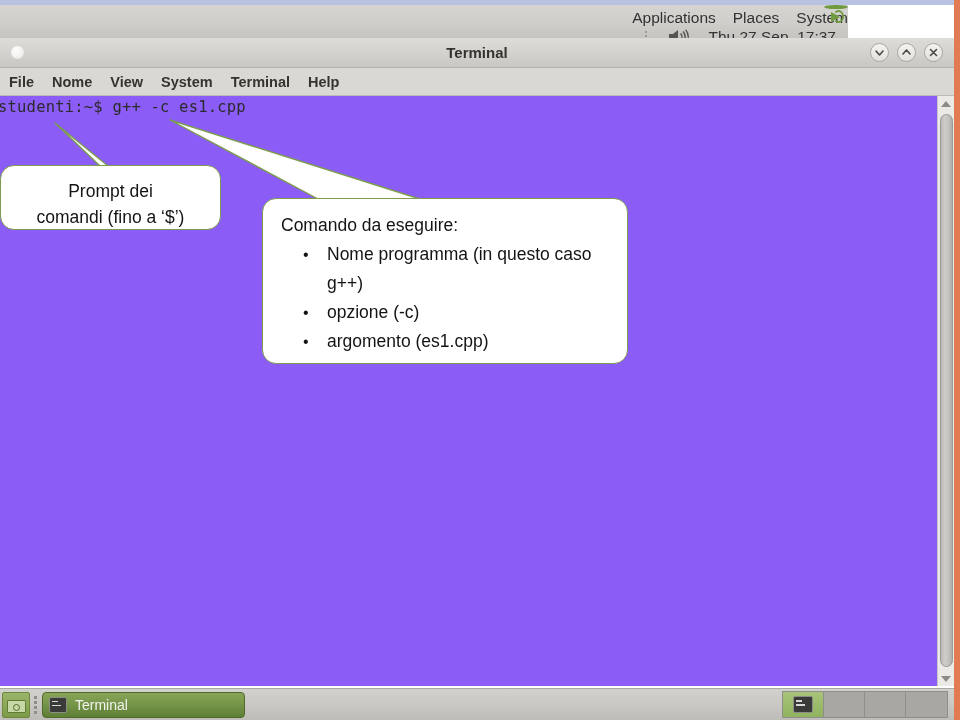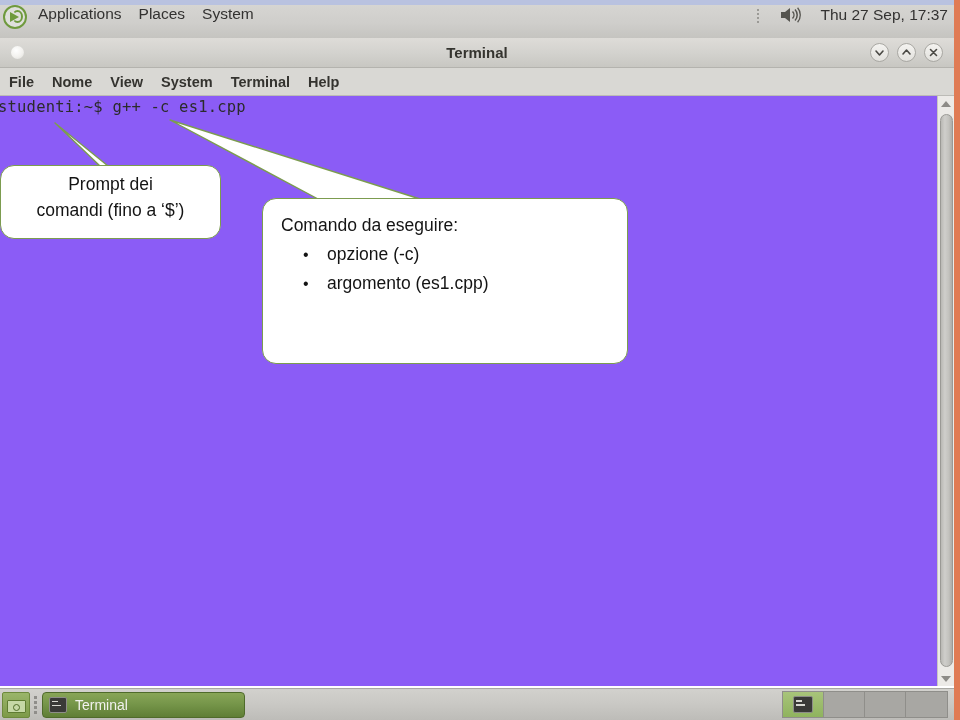--- a/index.html
+++ b/index.html
@@ -35,25 +35,26 @@
     position: absolute;
     right: 0; top: 0;
     width: 6px; height: 720px;
     background: #e07b54;
   }
 
   
   #top-panel {
     position: absolute;
     left: 0; top: 5px;
-    width: 960px; height: 33px;
+    width: 848px; height: 33px;
     background: linear-gradient(to bottom, #d6d5d2 0%, #cfcecb 55%, #c5c4c0 100%);
     border-bottom: 1px solid #a9a8a4;
     display: flex;
-    align-items: flex-start;
+    align-items: flex-end;
+    flex-direction: column;
   }
   .mint-logo {
     width: 24px; height: 24px;
     margin-left: 3px;
     border-radius: 50%;
     border: 2px solid #6f9a3e;
     background: #dfe0dc;
     position: relative;
     box-sizing: border-box;
   }
@@ -226,26 +227,26 @@
   .callout {
     position: absolute;
     background: #ffffff;
     border: 1.4px solid #7c9c4f;
     border-radius: 14px;
     box-sizing: border-box;
     z-index: 20;
   }
   #callout-prompt {
     left: 0px; top: 165px;
-    width: 221px; height: 74px;
+    width: 221px; height: 65px;
     text-align: center;
     font-size: 17.5px;
     color: #141414;
     line-height: 26px;
-    padding-top: 5px;
+    padding-top: 12px;
   }
   #callout-command {
     left: 262px; top: 198px;
     width: 366px; height: 166px;
     font-size: 17.5px;
     color: #141414;
     line-height: 29px;
     padding: 12px 14px 0 18px;
   }
   #callout-command .co-title { margin: 0 0 0 0; }
@@ -482,20 +483,21 @@
   </svg>
 
   <div class="callout" id="callout-prompt">
     <div>Prompt dei</div>
     <div>comandi (fino a ‘$’)</div>
   </div>
 
   <div class="callout" id="callout-command">
     <div class="co-title">Comando da eseguire:</div>
     <ul>
+      <li>Nome programma (in questo caso g++)</li>
       <li>opzione (-c)</li>
       <li>argomento (es1.cpp)</li>
     </ul>
   </div>
 
   <div id="bottom-panel">
     <div class="show-desktop"></div>
     <div class="tb-grip"></div>
     <div class="task-button">
       <div class="term-mini-icon"></div>

